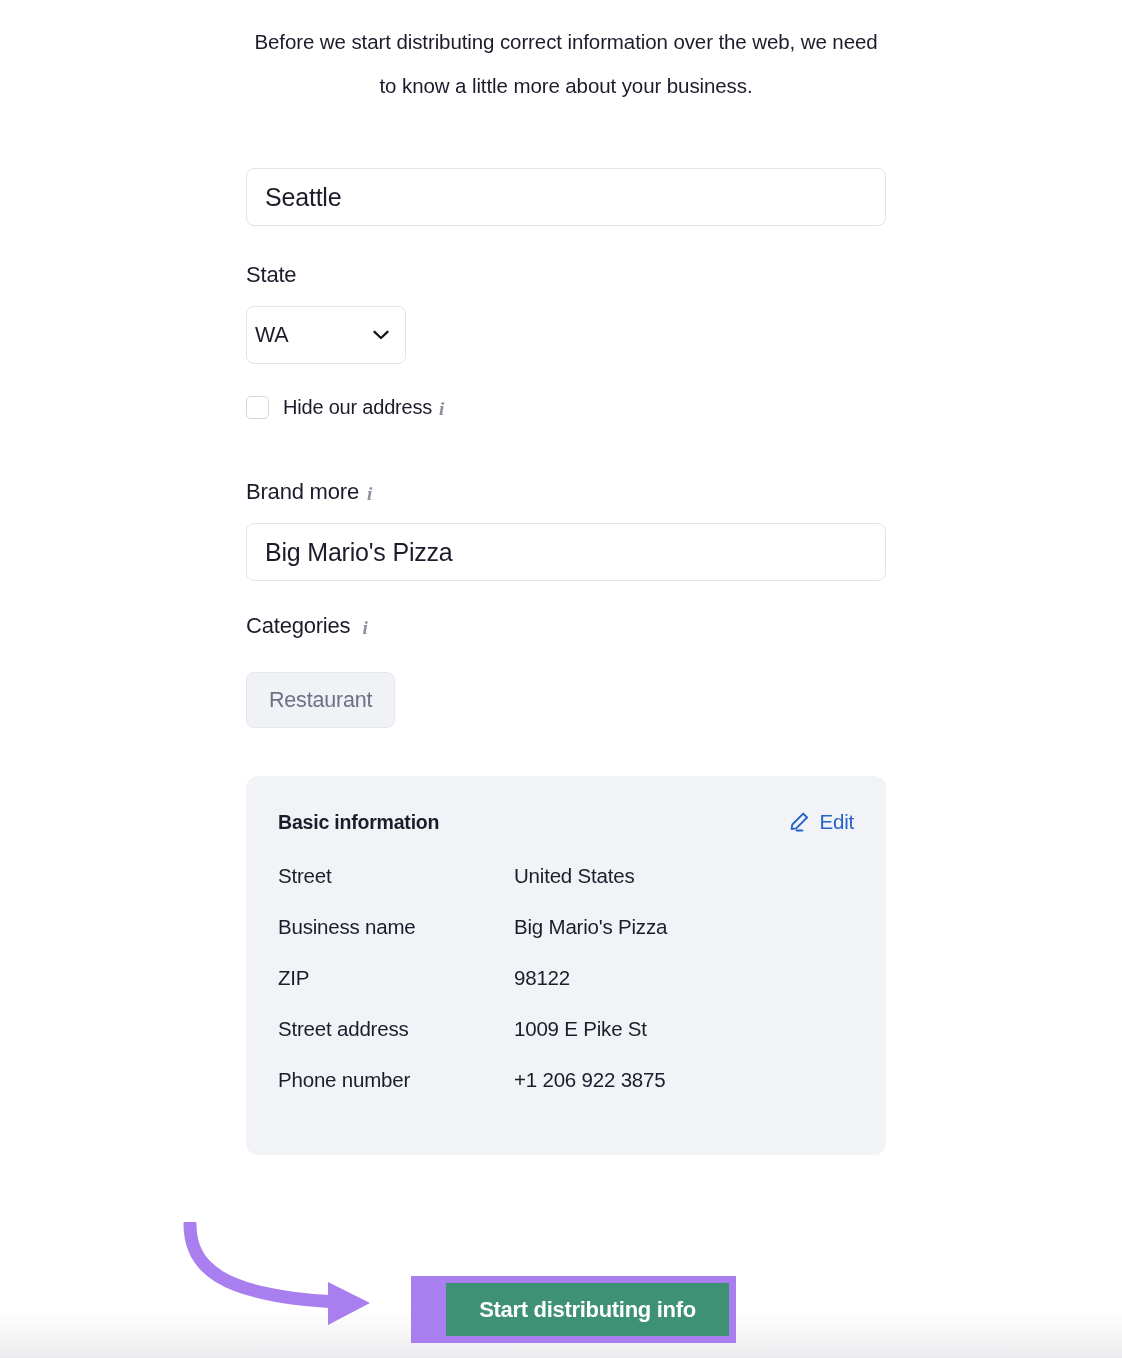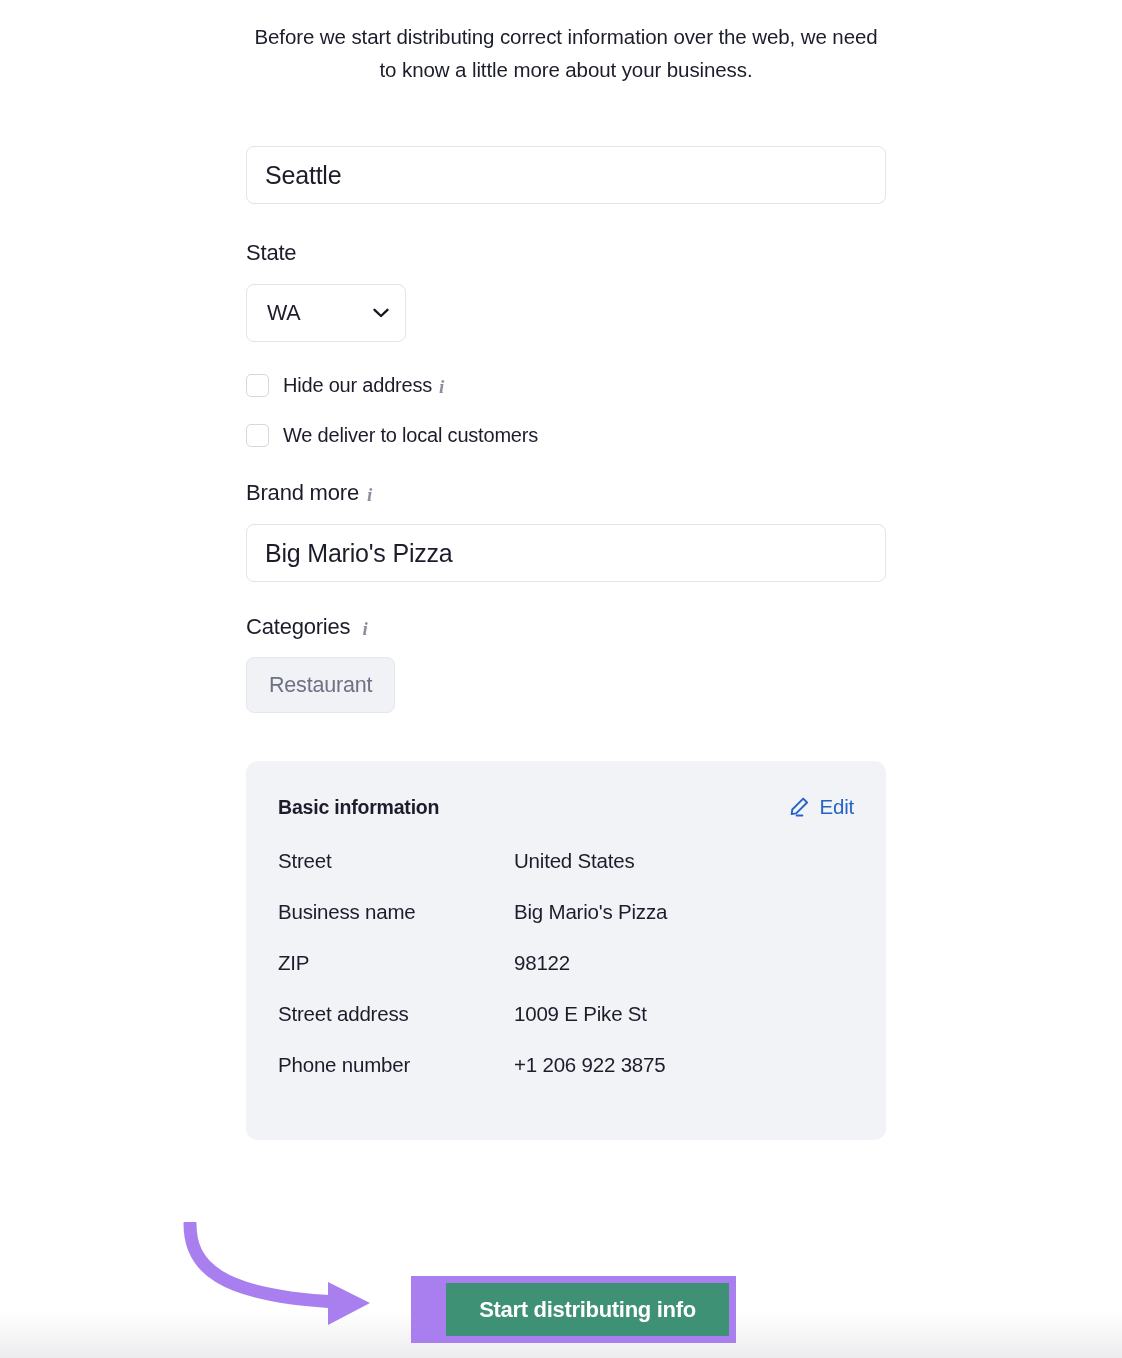--- a/index.html
+++ b/index.html
@@ -31,21 +31,21 @@
 
   .page {
     position: absolute;
     left: 246px;
     top: 0;
     width: 640px;
   }
 
   .intro {
     font-size: 20.5px;
-    line-height: 33px;
+    line-height: 44px;
     color: #1c1d2b;
     text-align: center;
     padding-top: 20px;
     letter-spacing: -0.1px;
   }
 
   .field-label {
     font-size: 22px;
     color: #1c1d2b;
     letter-spacing: -0.2px;
@@ -83,21 +83,21 @@
 
   .select-box {
     width: 160px;
     height: 58px;
     border: 1px solid #e2e3ec;
     border-radius: 8px;
     background: #ffffff;
     display: flex;
     align-items: center;
     justify-content: space-between;
-    padding: 0 16px 0 20px;
+    padding: 0 16px 0 8px;
     cursor: pointer;
   }
   .select-value {
     font-size: 21.5px;
     color: #1c1d2b;
     letter-spacing: -0.2px;
   }
   .chevron {
     width: 16px;
     height: 10px;
@@ -132,20 +132,21 @@
     align-items: center;
     height: 56px;
     padding: 0 22px;
     background: #f1f2f6;
     border: 1px solid #e6e7ee;
     border-radius: 8px;
     font-size: 21.5px;
     color: #6e7084;
     letter-spacing: -0.2px;
     cursor: pointer;
+    margin-top: 16px;
   }
 
   .card {
     width: 640px;
     background: #f2f3f7;
     border-radius: 12px;
     padding: 34px 32px 36px 32px;
   }
   .card-head {
     display: flex;
@@ -265,26 +266,20 @@
 
   <div style="margin-top:32px;">
     <div class="check-row">
       <span class="checkbox"></span>
       <span class="check-label">
         <span>Hide our address</span>
         <span class="info-icon">i</span>
       </span>
     </div>
     <div style="height:27px;"></div>
-    <div class="check-row">
-      <span class="checkbox"></span>
-      <span class="check-label">
-        <span>We deliver to local customers</span>
-      </span>
-    </div>
   </div>
 
   <div style="margin-top:33px;">
     <div class="field-label">
       <span>Brand more</span>
       <span class="info-icon">i</span>
     </div>
     <div style="height:18px;"></div>
     <input class="text-input" type="text" value="Big Mario's Pizza" style="">
   </div>

